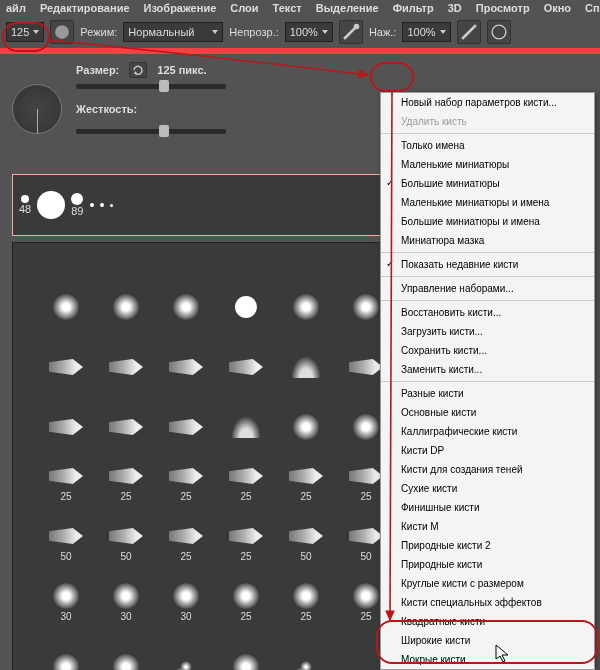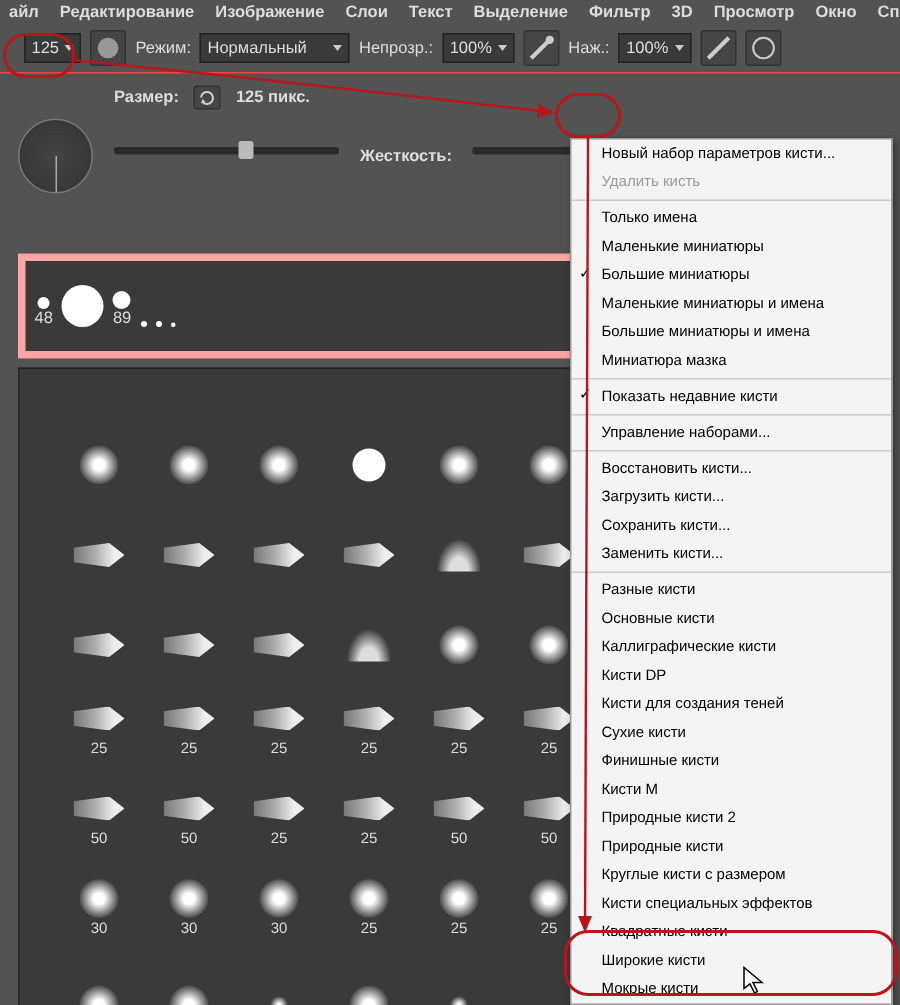--- a/index.html
+++ b/index.html
@@ -14,23 +14,23 @@
   }
   .menubar {
     display: flex; gap: 14px;
     padding: 2px 6px;
     background: #535353;
     font-weight: bold;
   }
   .menubar span { cursor: default; }
   .toolbar {
     display: flex; align-items: center; gap: 6px;
-    padding: 4px 16px;
+    padding: 4px 6px;
     background: #535353;
-    border-bottom: 1px solid #ef4444;
+    border-bottom: 6px solid #ef4444;
     position: relative;
   }
   .num-field {
     display:inline-flex; align-items:center;
     background:#3a3a3a; border:1px solid #222;
     height:20px; padding:0 4px; color:#ddd;
     position: relative;
   }
   .num-field .arrow {
     width:0;height:0;border-left:3px solid transparent;
@@ -58,22 +58,22 @@
     width:1px;height:24px;background:#aaa;transform-origin:top;
   }
   .slider {
     width:150px;height:5px;background:#2a2a2a;border-radius:2px;position:relative;
   }
   .slider::after{
     content:"";position:absolute;left:55%;top:-4px;width:10px;height:12px;
     background:#bbb;border-radius:2px;
   }
   .strip {
-    display:flex;align-items:flex-end;gap:6px;
-    background:#3a3a3a;border:5px solid #fca5a5;
+    display:flex;align-items:center;gap:6px;
+    background:#3a3a3a;border:1px solid #fca5a5;
     padding:16px 6px;margin-top:40px;
   }
   .strip .dot{background:#fff;border-radius:50%;}
   .grid {
     margin-top:6px;
     background:#3a3a3a;border:1px solid #222;
     padding:24px; width:380px;
     display:grid;grid-template-columns:repeat(6,58px);
     grid-auto-rows:58px;gap:2px;
     position:relative;
@@ -205,21 +205,21 @@
     <span class="iconbtn" style="width:18px;height:16px">
       <svg viewBox="0 0 16 16">
           <path d="M4 8a4 4 0 1 1 1 3" fill="none" stroke="#ccc" stroke-width="1.4"></path>
           <path d="M4 12l1-3 2 2z" fill="#ccc"></path>
         </svg>
     </span>
     <span class="lbl">125 пикс.</span>
   </div>
   <div class="row">
     <div class="angle-widget"></div>
-    <div style="display:flex;flex-direction:row;gap:14px">
+    <div style="display:flex;flex-direction:column;gap:14px">
       <div class="slider"></div>
       <span class="lbl">Жесткость:</span>
       <div class="slider"></div>
     </div>
   </div>
 
   <div class="gear-row">
     <div class="gear">
       <svg viewBox="0 0 16 16">
         <circle cx="8" cy="8" r="3" fill="none" stroke="#ddd" stroke-width="1.3"></circle>

